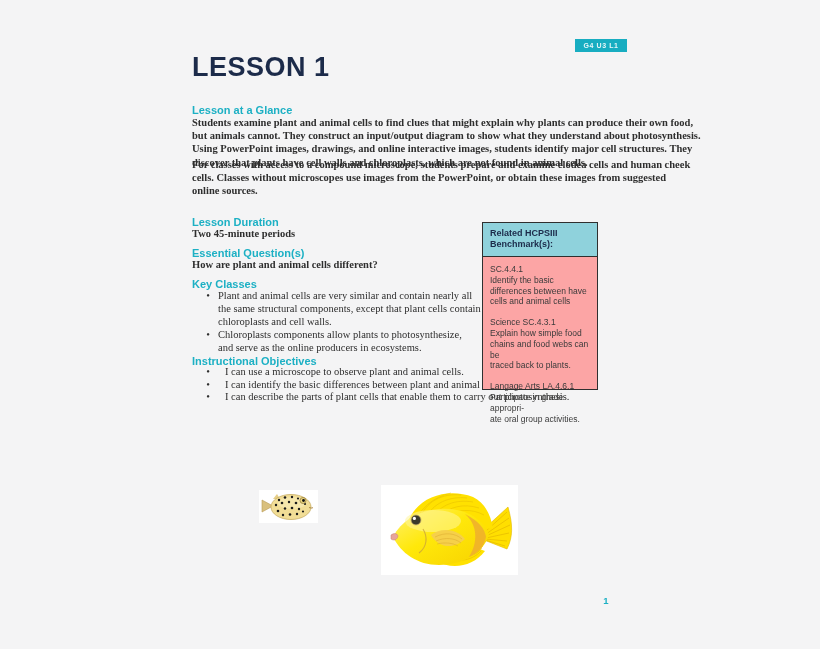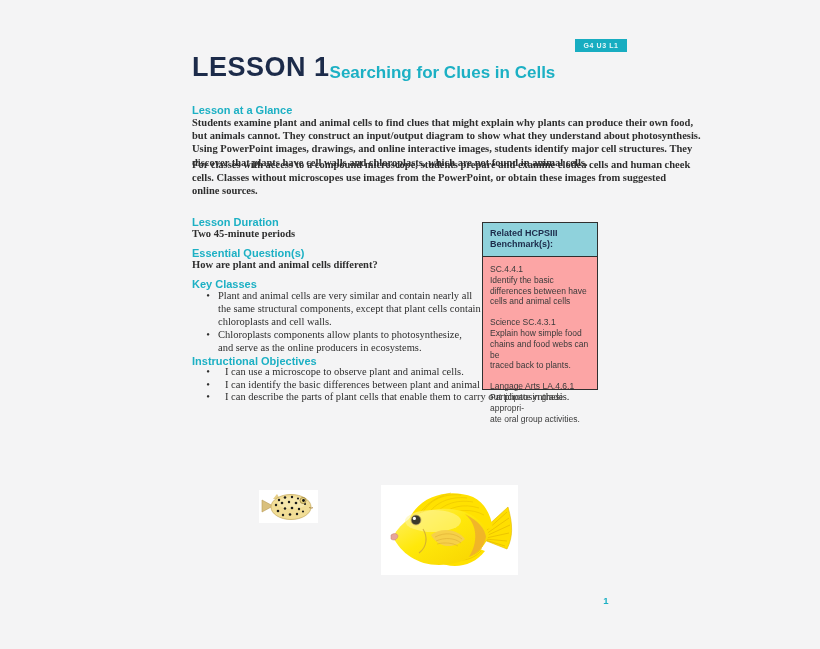--- a/index.html
+++ b/index.html
@@ -5,21 +5,21 @@
   html,body{margin:0;padding:0;}
   body{background:#e9e9ea;font-family:"Liberation Sans",sans-serif;}
   #canvas{position:relative;width:820px;height:649px;background:#f4f4f5;overflow:hidden;margin:0 auto;}
 
   
   .badge{position:absolute;left:575px;top:39px;width:52px;height:13px;background:#18adc1;
          color:#e8f7f9;font-size:7px;font-weight:bold;letter-spacing:.6px;
          text-align:center;line-height:13px;}
 
   
-  .title-row{position:absolute;left:192px;top:52px;display:flex;align-items:flex-end;gap:0;white-space:nowrap;}
+  .title-row{position:absolute;left:192px;top:52px;display:flex;align-items:flex-start;gap:23px;white-space:nowrap;}
   .title-main{font-size:27px;font-weight:bold;color:#1c2b4a;letter-spacing:.5px;}
   .title-sub{font-size:17px;font-weight:bold;color:#1cb0c4;}
 
   
   .h-teal{position:absolute;left:192px;font-size:11px;font-weight:bold;color:#1cb0c4;white-space:nowrap;}
   .body-serif{position:absolute;left:192px;font-family:"Liberation Serif",serif;font-size:10.5px;
               line-height:13.2px;color:#2e2e2e;white-space:pre-line;font-weight:bold;}
 
   .bullets{position:absolute;left:192px;}
   .bullet-row{display:flex;font-family:"Liberation Serif",serif;font-size:10.5px;color:#2e2e2e;}
@@ -50,21 +50,20 @@
 </style>
 </head>
 <body>
 
 <div id="canvas">
 
   <div class="badge">G4 U3 L1</div>
 
   <div class="title-row">
     <span class="title-main">LESSON 1</span>
-    <span class="title-sub">Searching for Clues in Cells</span>
   </div>
 
   <div class="h-teal" style="top:104px">Lesson at a Glance</div>
   <div class="body-serif" style="top:116px">Students examine plant and animal cells to find clues that might explain why plants can produce their own food,
 but animals cannot. They construct an input/output diagram to show what they understand about photosynthesis.
 Using PowerPoint images, drawings, and online interactive images, students identify major cell structures. They
 discover that plants have cell walls and chloroplasts, which are not found in animal cells.</div>
   <div class="body-serif" style="top:158px">For classes with access to a compound microscope, students prepare and examine elodea cells and human cheek
 cells. Classes without microscopes use images from the PowerPoint, or obtain these images from suggested
 online sources.</div>

